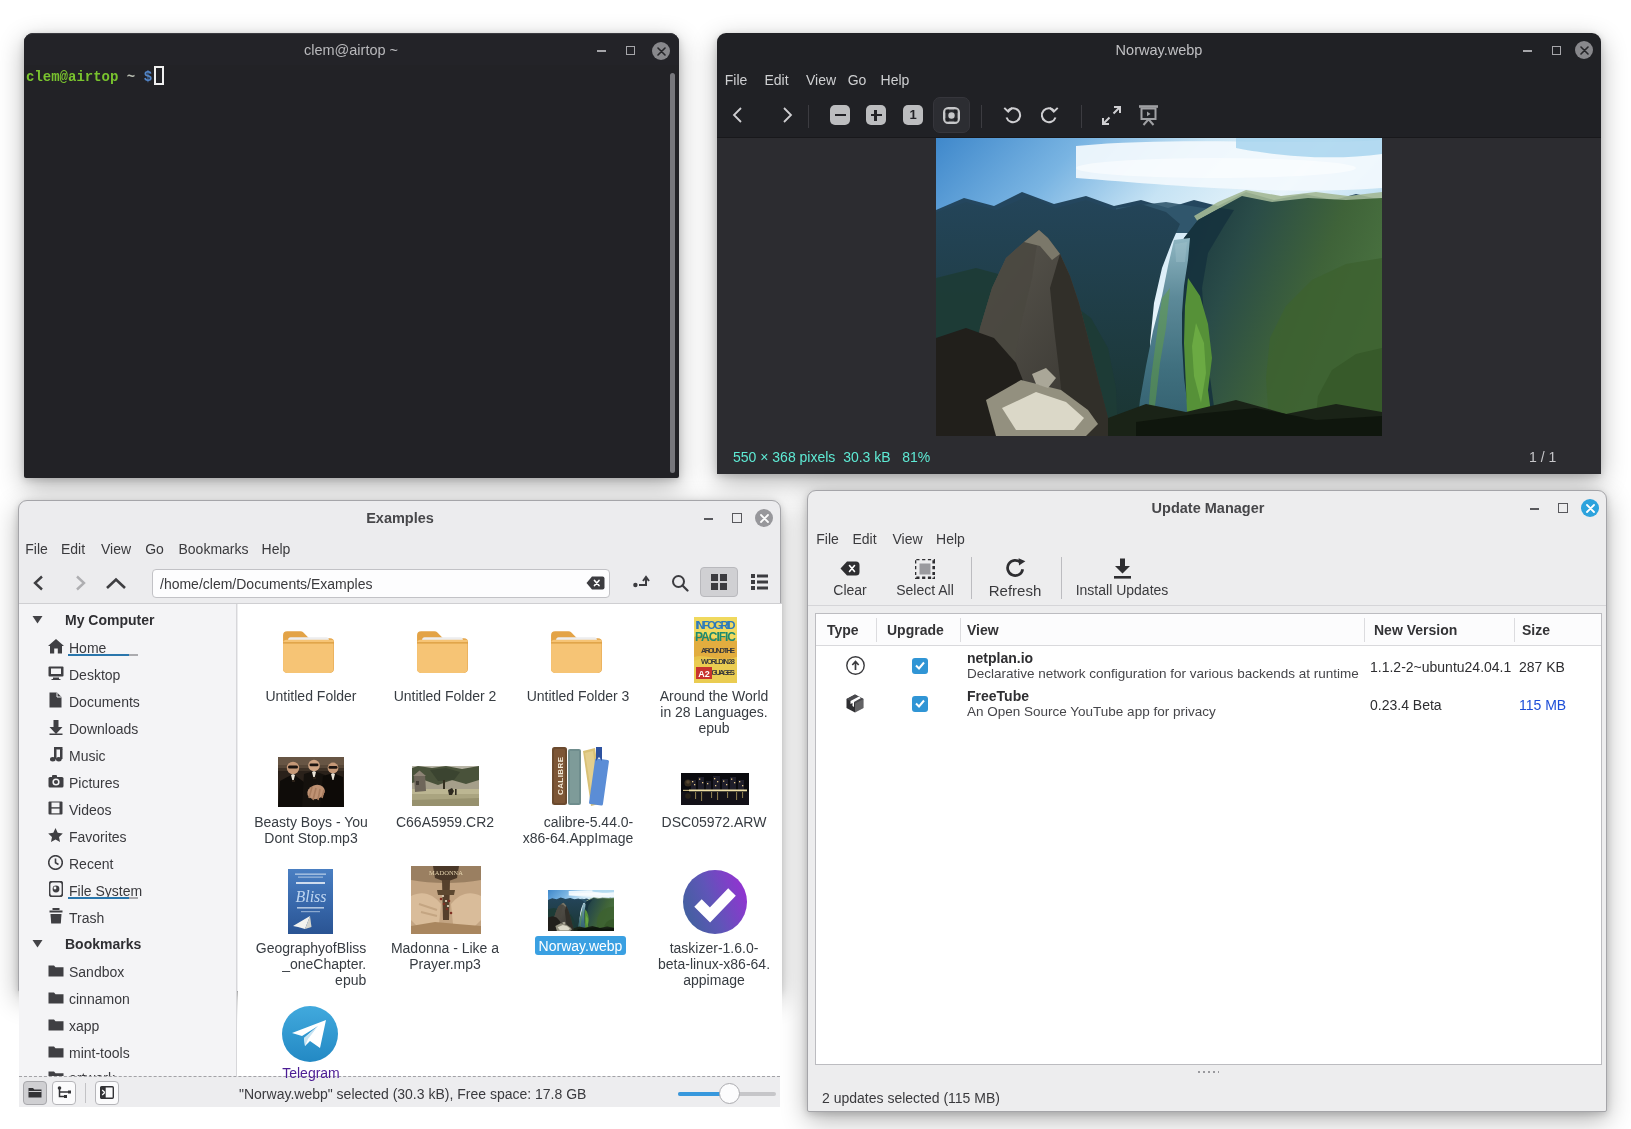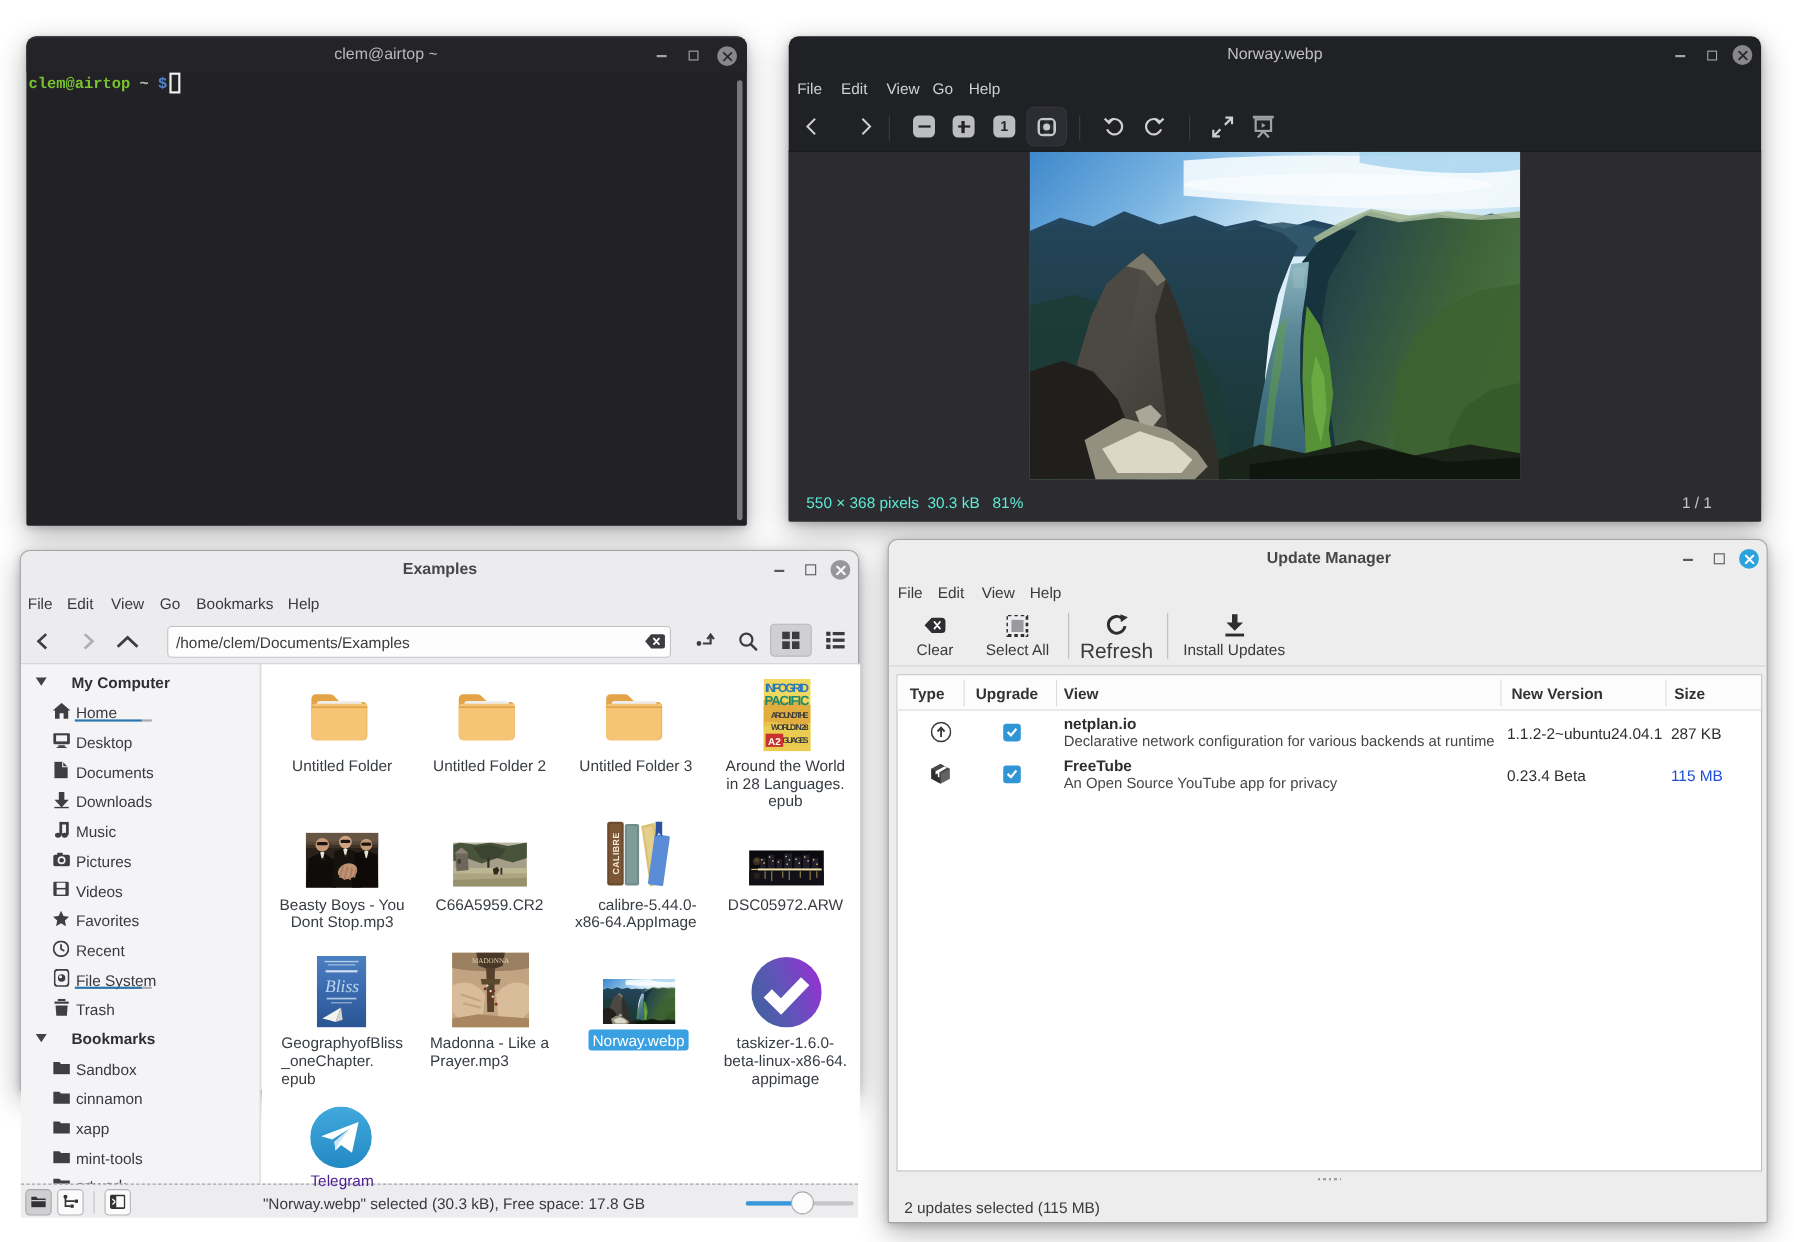--- a/index.html
+++ b/index.html
@@ -536,22 +536,22 @@
       <defs>
         <linearGradient id="tk" x1="0" y1="0.7" x2="1" y2="0.3">
           <stop offset="0" stop-color="#41619e"></stop>
           <stop offset="0.45" stop-color="#5f55b8"></stop>
           <stop offset="1" stop-color="#9432d2"></stop>
         </linearGradient>
       </defs>
       <circle cx="32" cy="32" r="32" fill="url(#tk)"></circle>
       <path d="M15 33 L27 45 L49 22" stroke="#fff" stroke-width="10.5" fill="none"></path>
     </svg>
-  <div class="a ctr" style="left:292px;top:439px;font-size:14px;color:#373c42;text-align:left;line-height:16.2px">GeographyofBliss<br>_oneChapter.<br>epub</div>
-  <div class="a ctr" style="left:426px;top:439px;font-size:14px;color:#373c42;text-align:left;line-height:16.2px">Madonna - Like a<br>Prayer.mp3</div>
+  <div class="a ctr" style="left:292px;top:439px;font-size:14px;color:#373c42;text-align:right;line-height:16.2px">GeographyofBliss<br>_oneChapter.<br>epub</div>
+  <div class="a ctr" style="left:426px;top:439px;font-size:14px;color:#373c42;text-align:center;line-height:16.2px">Madonna - Like a<br>Prayer.mp3</div>
   <div class="a ctr" style="left:695px;top:439px;font-size:14px;color:#373c42;text-align:center;line-height:16.2px">taskizer-1.6.0-<br>beta-linux-x86-64.<br>appimage</div>
 
   <svg class="a" style="left:263px;top:505px" width="56" height="56" viewBox="0 0 56 56">
       <defs>
         <linearGradient id="tg" x1="0" y1="0" x2="0" y2="1">
           <stop offset="0" stop-color="#41a9dd"></stop>
           <stop offset="1" stop-color="#2389c4"></stop>
         </linearGradient>
       </defs>
       <circle cx="28" cy="28" r="28" fill="url(#tg)"></circle>
@@ -587,21 +587,21 @@
       <g stroke="#2e2e31" stroke-width="2.6" stroke-dasharray="3.2 2.6">
         <path d="M1.3 0 H20 M1.3 18.7 H20 M0 1.3 V20 M18.7 1.3 V20"></path>
       </g>
     </svg>
   <div class="a ctr" style="left:117px;top:91px;font-size:14px;color:#3a3a3d">Select All</div>
   <div class="a" style="left:163px;top:66px;width:1px;height:42px;background:#bcbcc0"></div>
   <svg class="a" style="left:196px;top:67px" width="22" height="22" viewBox="0 0 22 22">
       <path d="M16.6 4.6 A7.6 7.6 0 1 0 18.7 11.2" stroke="#2e2e31" stroke-width="2.7" fill="none"></path>
       <path d="M14.6 0.3 L21.4 3.2 L15 7.6 Z" fill="#2e2e31"></path>
     </svg>
-  <div class="a ctr" style="left:207px;top:91px;font-size:19px;color:#3a3a3d">Refresh</div>
+  <div class="a ctr" style="left:207px;top:91px;font-size:15px;color:#3a3a3d">Refresh</div>
   <div class="a" style="left:253px;top:66px;width:1px;height:42px;background:#bcbcc0"></div>
   <svg class="a" style="left:305px;top:67px" width="19" height="21" viewBox="0 0 19 21">
       <path d="M7 0.5 H12 V8 H17 L9.5 15.5 L2 8 H7 Z" fill="#2e2e31"></path>
       <rect x="1" y="18" width="17" height="2.6" fill="#2e2e31"></rect>
     </svg>
   <div class="a ctr" style="left:314px;top:91px;font-size:14px;color:#3a3a3d">Install Updates</div>
   <div class="a" style="left:0;top:114px;width:798px;height:1px;background:#d5d5d8"></div>
 
   <div class="a" style="left:7px;top:122px;width:787px;height:452px;background:#fff;border:1px solid #bcbcc0"></div>
   <div class="a" style="left:8px;top:123px;width:785px;height:32px;background:#fcfcfd;border-bottom:1px solid #d9d9dc"></div>

